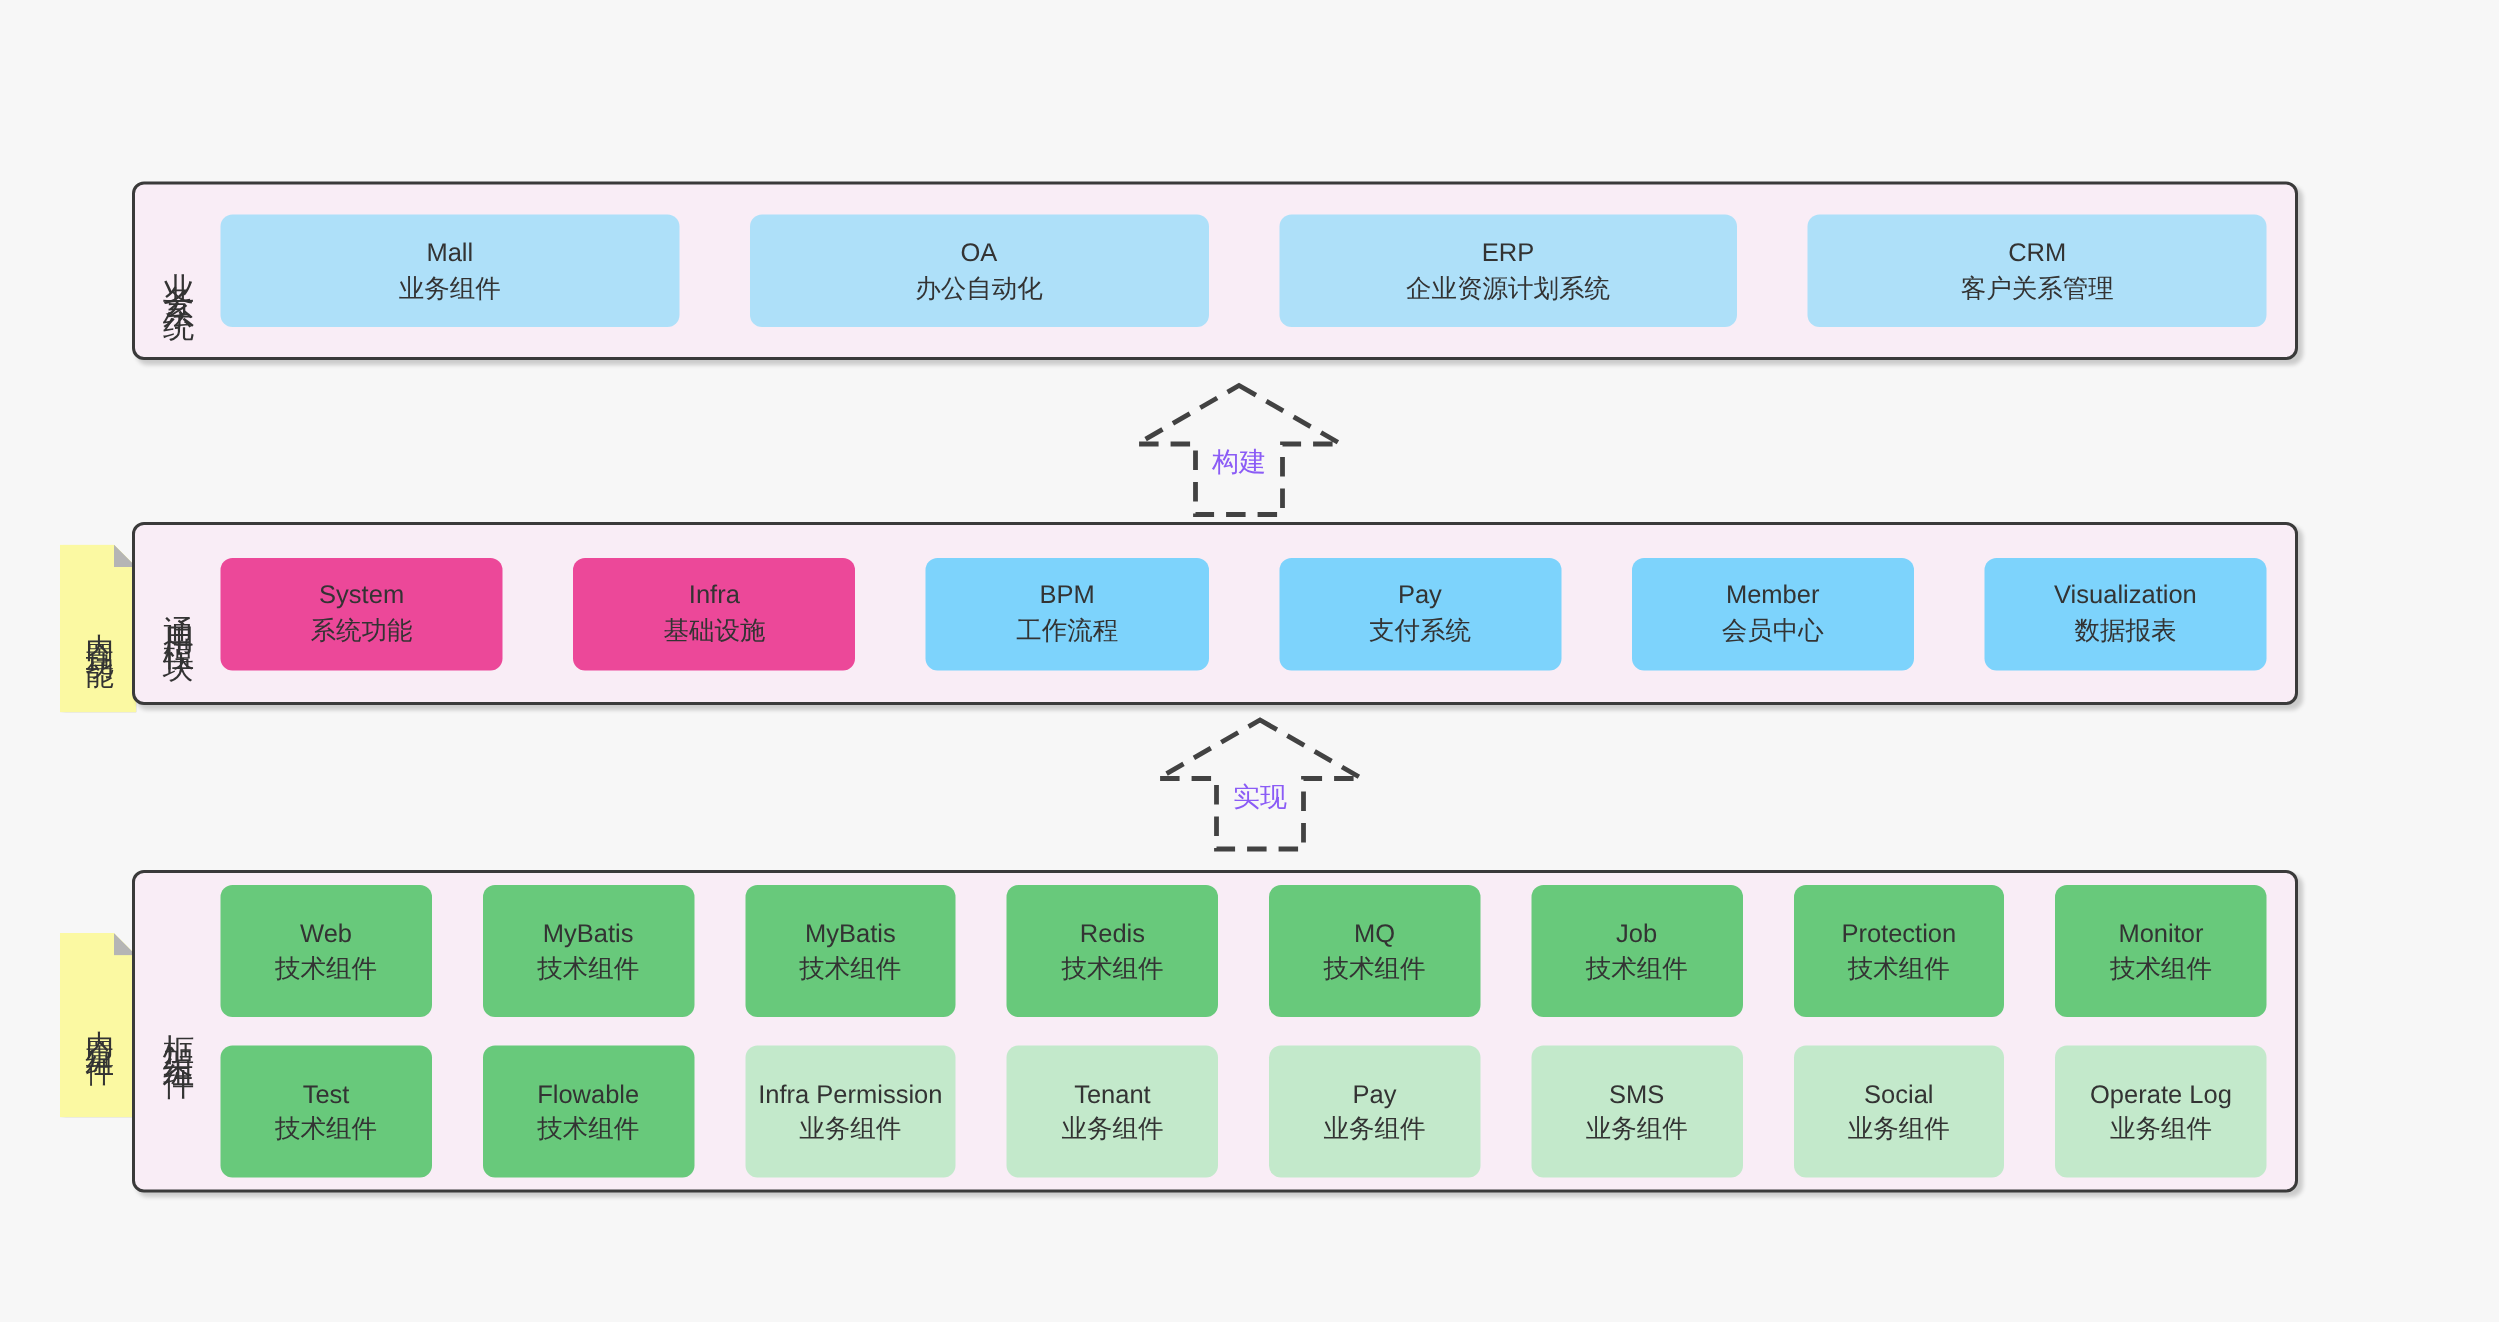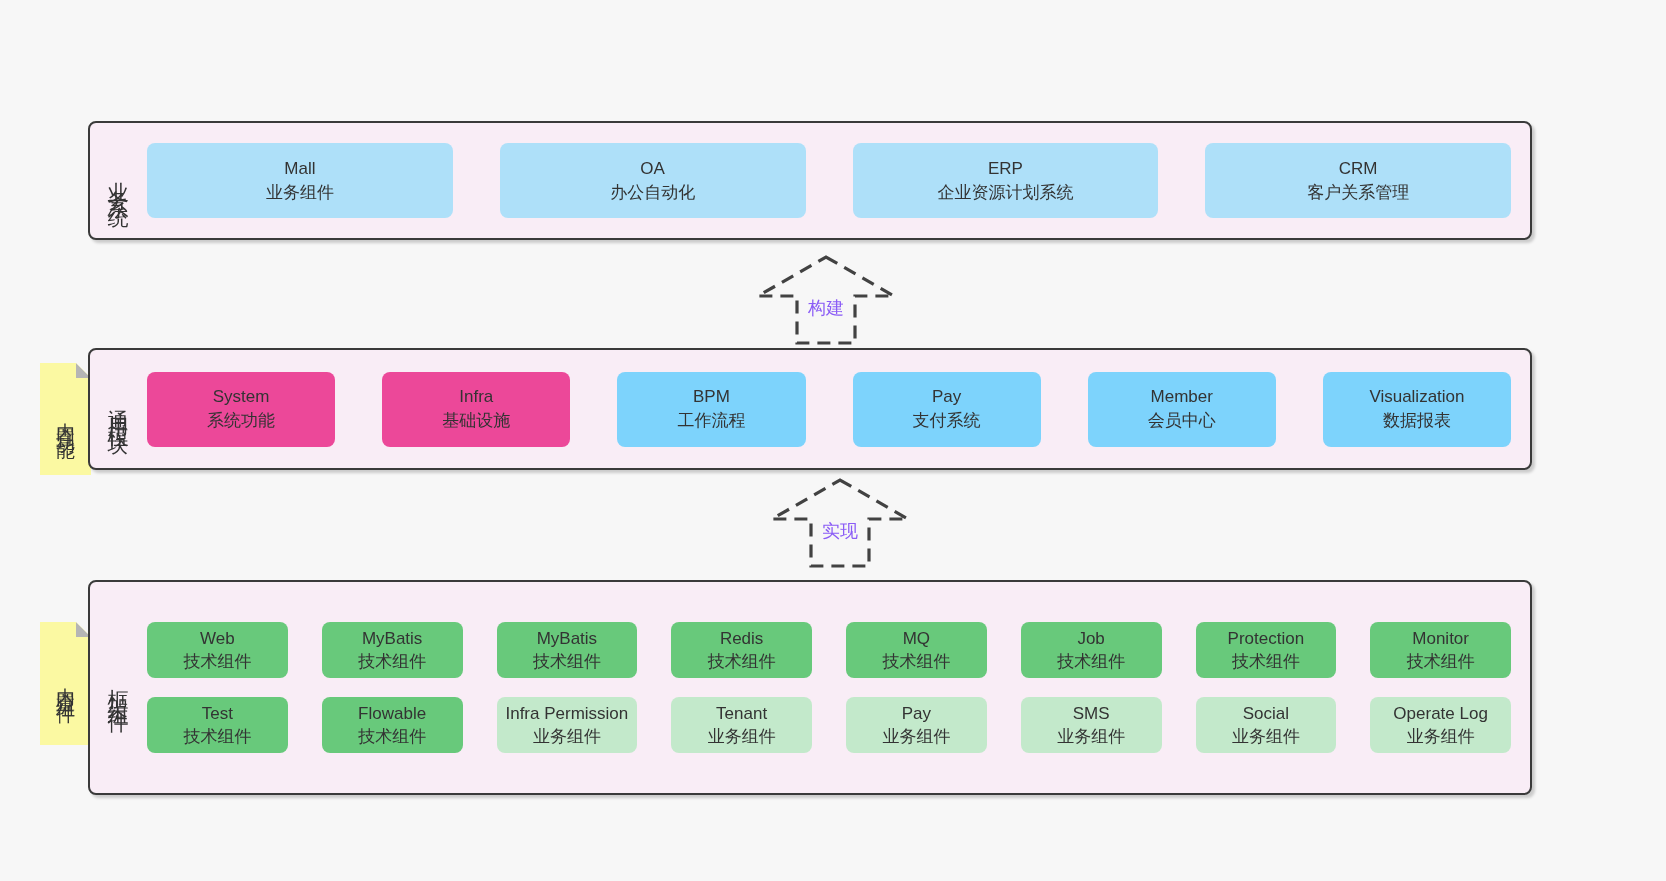--- a/index.html
+++ b/index.html
@@ -28,21 +28,21 @@
   }
   .row{display:flex;}
   .row.cols-6{gap:47px}
   .row.cols-8{gap:34px}
   .box{
     flex:1;height:75px;border-radius:8px;
     display:flex;flex-direction:column;align-items:center;justify-content:center;
     font-size:17px;line-height:24px;text-align:center;
     padding:0 8px;box-sizing:border-box;color:#333;
   }
-  .band-2 .box{height:56px;line-height:23px}
+  .band-2 .box{height:88px;line-height:23px}
   .box.blue{background:#aee0f9}
   .box.red{background:#ec4899}
   .box.pink{background:#7dd3fc}
   .box.green{background:#68c97b}
   .box.lightgreen{background:#c3e9cb}
   
   .note{
     position:absolute;left:40px;width:51px;background:#fbf9a2;
     box-shadow:2px 2px 3px rgba(0,0,0,.25);
     display:flex;align-items:center;justify-content:center;

